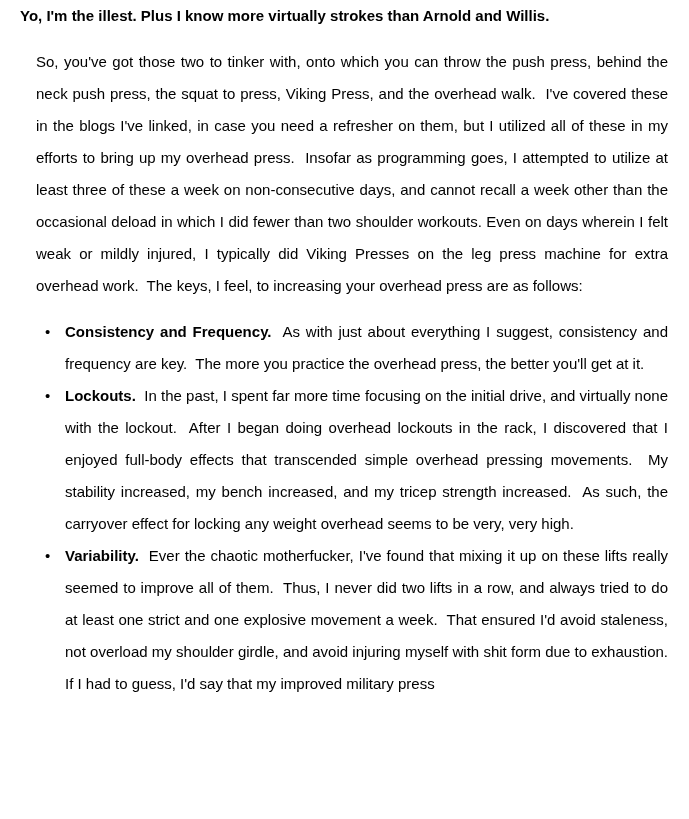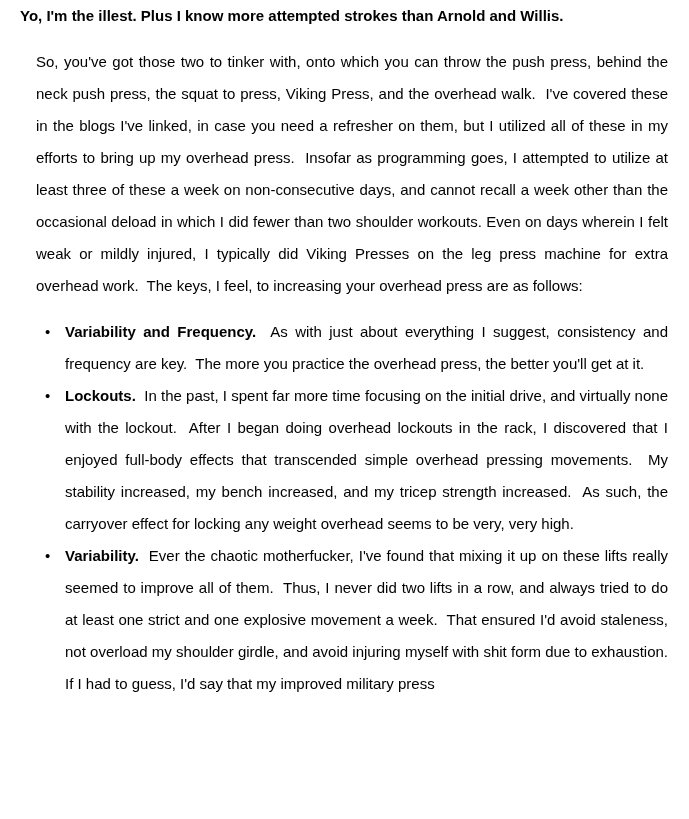--- a/index.html
+++ b/index.html
@@ -56,29 +56,29 @@
   .item:last-child {
     max-height: 160px;
     overflow: hidden;
   }
 </style>
 </head>
 <body style="background: rgb(255, 255, 255); color: rgb(0, 0, 0);">
 
 <main class="doc">
 
-  <h1 class="heading">Yo, I'm the illest. Plus I know more attempted strokes than Arnold and Willis.</h1>
+  <h1 class="heading">Yo, I'm the illest. Plus I know more virtually strokes than Arnold and Willis.</h1>
 
   <p class="para">So, you've got those two to tinker with, onto which you can throw the push press, behind the neck push press, the squat to press, Viking Press, and the overhead walk.  I've covered these in the blogs I've linked, in case you need a refresher on them, but I utilized all of these in my efforts to bring up my overhead press.  Insofar as programming goes, I attempted to utilize at least three of these a week on non-consecutive days, and cannot recall a week other than the occasional deload in which I did fewer than two shoulder workouts. Even on days wherein I felt weak or mildly injured, I typically did Viking Presses on the leg press machine for extra overhead work.  The keys, I feel, to increasing your overhead press are as follows:</p>
 
   <ul class="bullets">
 
     <li class="item">
       <span class="dot">•</span>
-      <span class="body-text"><strong class="lead">Variability and Frequency.</strong><span>  As with just about everything I suggest, consistency and frequency are key.  The more you practice the overhead press, the better you'll get at it.</span></span>
+      <span class="body-text"><strong class="lead">Consistency and Frequency.</strong><span>  As with just about everything I suggest, consistency and frequency are key.  The more you practice the overhead press, the better you'll get at it.</span></span>
     </li>
 
     <li class="item">
       <span class="dot">•</span>
       <span class="body-text"><strong class="lead">Lockouts.</strong><span>  In the past, I spent far more time focusing on the initial drive, and virtually none with the lockout.  After I began doing overhead lockouts in the rack, I discovered that I enjoyed full-body effects that transcended simple overhead pressing movements.  My stability increased, my bench increased, and my tricep strength increased.  As such, the carryover effect for locking any weight overhead seems to be very, very high.</span></span>
     </li>
 
     <li class="item">
       <span class="dot">•</span>
       <span class="body-text"><strong class="lead">Variability.</strong><span>  Ever the chaotic motherfucker, I've found that mixing it up on these lifts really seemed to improve all of them.  Thus, I never did two lifts in a row, and always tried to do at least one strict and one explosive movement a week.  That ensured I'd avoid staleness, not overload my shoulder girdle, and avoid injuring myself with shit form due to exhaustion.  If I had to guess, I'd say that my improved military press</span></span>

